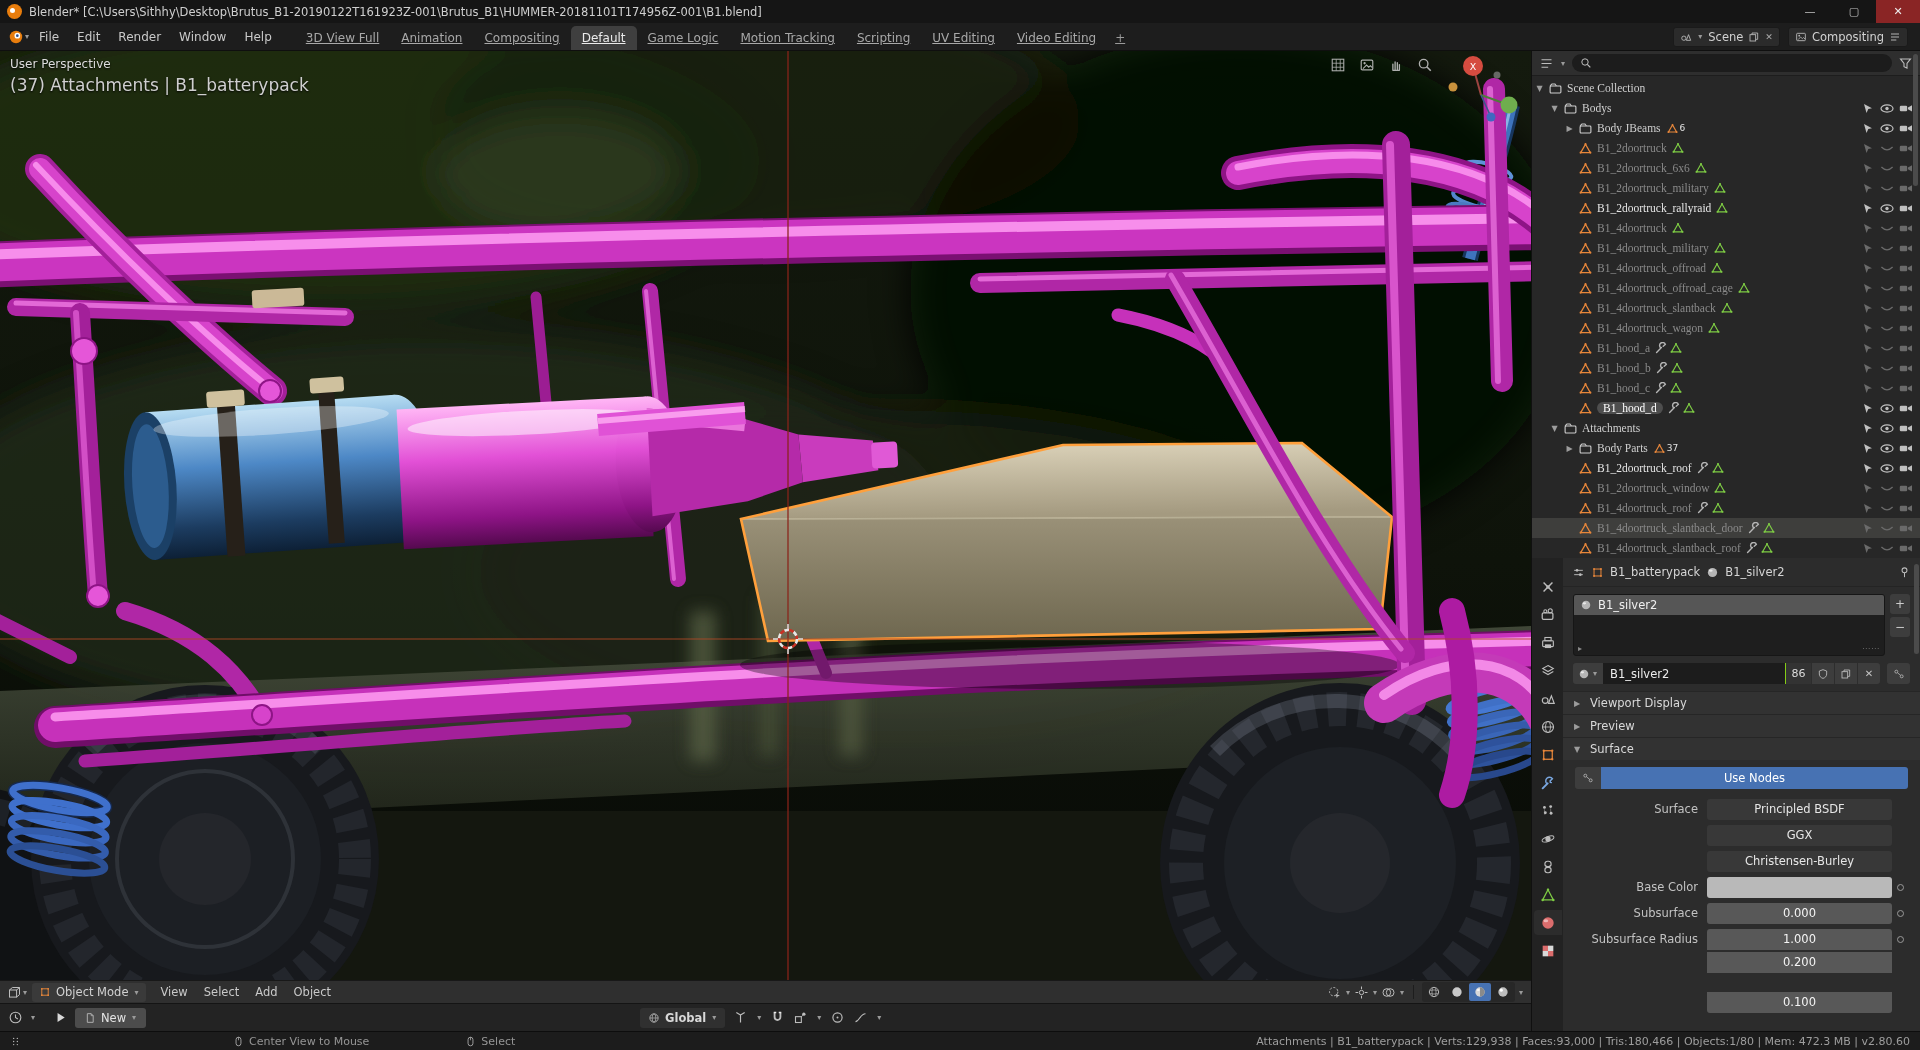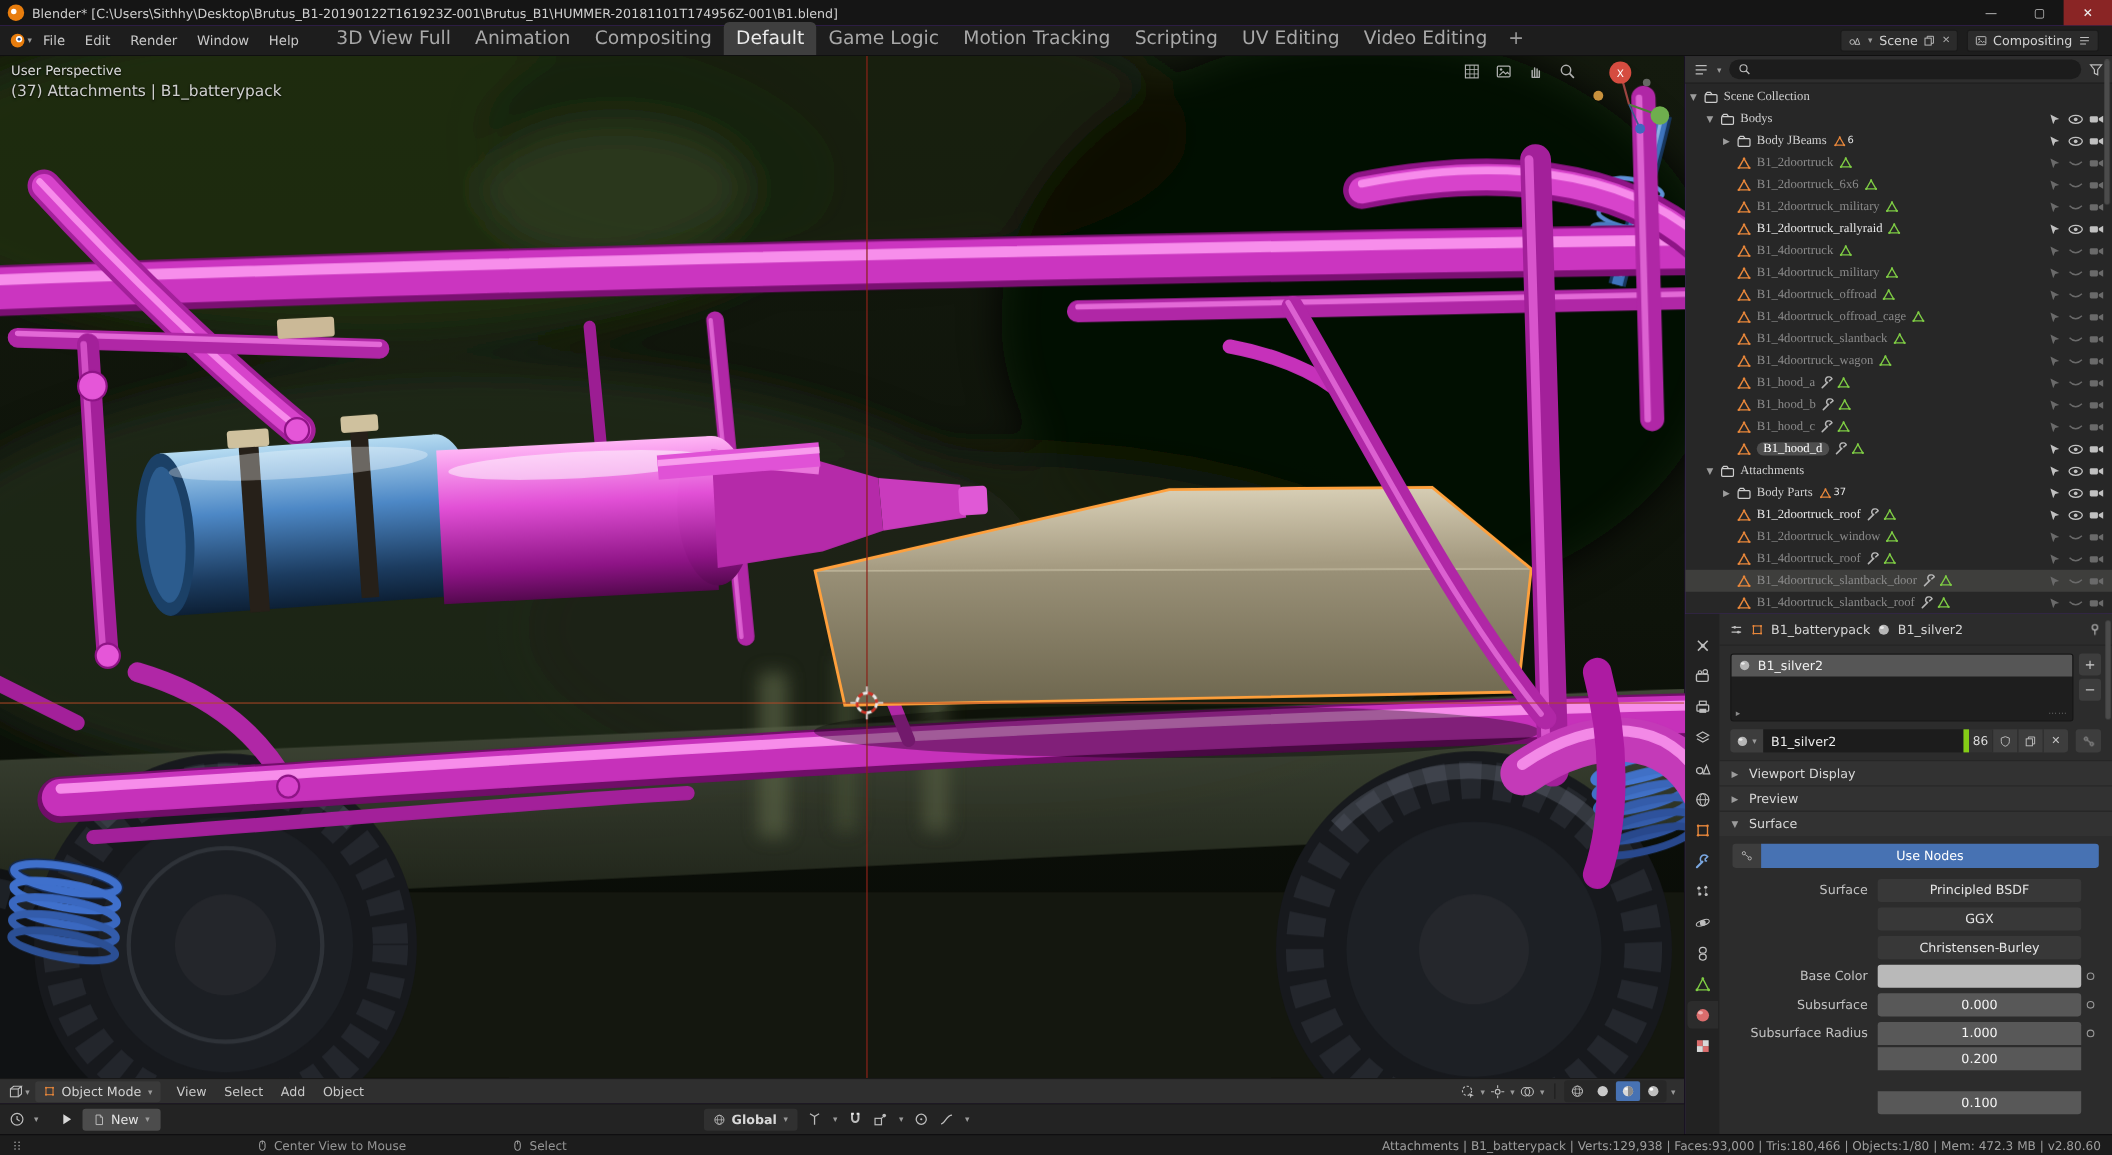--- a/index.html
+++ b/index.html
@@ -13,33 +13,33 @@
 .titlebar{height:23px;background:#151515;display:flex;align-items:center;padding-left:7px;font-size:11.5px;color:#cfcfcf;}
 .blb-ic{width:15px;height:15px;border-radius:50%;background:#e87d0d;position:relative;margin-right:7px;}
 .blb-ic:after{content:"";position:absolute;left:3px;top:4px;width:5px;height:5px;border-radius:50%;background:#fff;}
 .win-btns{margin-left:auto;display:flex;height:100%;}
 .win-btn{width:44px;display:flex;align-items:center;justify-content:center;color:#c4c4c4;font-size:11px;}
 .win-btn.close{background:#8a2525;color:#eee;}
 
 .menubar{height:28px;background:#1d1d1d;border-bottom:1px solid #0f0f0f;display:flex;align-items:center;padding:0 8px;}
 .menu{padding:4px 9px;border-radius:3px;color:#c9c9c9;cursor:default;}
 .wstabs{display:flex;align-items:flex-end;margin-left:14px;height:100%;}
-.wstab{padding:5px 11px;color:#a8a8a8;font-size:17px;border-radius:5px 5px 0 0;}
+.wstab{padding:5px 11px;color:#a8a8a8;font-size:12px;border-radius:5px 5px 0 0;text-decoration:underline;}
 .wstab.active{background:#3f3f3f;color:#ebebeb;}
 .wstab.add{color:#9a9a9a;padding:5px 8px;}
 .mb-right{margin-left:auto;display:flex;align-items:center;gap:8px;padding-right:4px;}
 .mb-field{display:flex;align-items:center;gap:5px;background:#2b2b2b;border:1px solid #1a1a1a;border-radius:3px;height:20px;padding:0 6px;font-size:11.5px;color:#d2d2d2;}
 .xg{font-size:9px;color:#aaa;}
 
 .main{display:flex;height:980px;}
 .viewport-col{width:1531px;display:flex;flex-direction:column;}
 .vp3d{position:relative;width:1531px;height:929px;background:#0c0f09;overflow:hidden;}
 .vp-ov-text{position:absolute;left:10px;top:6px;text-shadow:0 1px 2px rgba(0,0,0,.9);}
 .vp-ov-text .l1{font-size:12px;color:#dcdcdc;}
-.vp-ov-text .l2{font-size:14px;color:#cfcfcf;margin-top:4px;}
+.vp-ov-text .l2{font-size:17px;color:#cfcfcf;margin-top:4px;}
 .vp-tools{position:absolute;right:98px;top:6px;display:flex;gap:13px;opacity:.92;}
 .vp-gizmo{position:absolute;right:6px;top:0px;width:88px;height:88px;}
 
 .vp-header{height:23px;background:#2f2f2f;border-top:1px solid #181818;display:flex;align-items:center;padding:0 7px;font-size:11.5px;color:#d2d2d2;}
 .vp-header .menu{padding:3px 8px;}
 .mode-btn{display:flex;align-items:center;gap:5px;background:#3a3a3a;border-radius:3px;height:19px;padding:0 7px;margin:0 6px 0 4px;}
 .vpmenus{display:flex;}
 .vp-right{margin-left:auto;display:flex;align-items:center;gap:3px;}
 .vsep{width:1px;height:14px;background:#1d1d1d;margin:0 5px;}
 .shade-group{display:flex;align-items:center;background:#272727;border-radius:3px;padding:1px;gap:1px;}
@@ -96,21 +96,21 @@
 .slot-list{flex:1;height:62px;background:#1e1e1e;border:1px solid #161616;border-radius:3px;position:relative;overflow:hidden;}
 .slot-row{height:20px;display:flex;align-items:center;gap:6px;padding:0 6px;font-size:11.5px;color:#f0f0f0;}
 .slot-row.selected{background:#565656;}
 .slot-exp{position:absolute;left:4px;bottom:2px;font-size:8px;color:#8a8a8a;}
 .slot-grip{position:absolute;right:4px;bottom:2px;font-size:8px;color:#6f6f6f;letter-spacing:1px;}
 .slot-btns{display:flex;flex-direction:column;gap:3px;}
 .sq-btn{width:20px;height:20px;background:#3d3d3d;border-radius:3px;display:flex;align-items:center;justify-content:center;color:#ccc;font-size:12px;}
 .id-row{display:flex;align-items:center;padding:3px 10px 7px 10px;}
 .id-browse{width:30px;height:21px;background:#3d3d3d;border-radius:3px 0 0 3px;display:flex;align-items:center;justify-content:center;gap:2px;}
 .id-name{flex:1;height:21px;background:#1c1c1c;color:#ececec;display:flex;align-items:center;padding:0 7px;font-size:11.5px;}
-.id-users{height:21px;min-width:26px;background:#333;display:flex;align-items:center;justify-content:center;font-size:11px;color:#ddd;border-left:5px solid #84cc16;}
+.id-users{height:21px;min-width:26px;background:#333;display:flex;align-items:center;justify-content:center;font-size:11px;color:#ddd;border-left:1px solid #84cc16;}
 .id-btn{width:23px;height:21px;background:#3d3d3d;display:flex;align-items:center;justify-content:center;border-left:1px solid #2d2d2d;color:#c5c5c5;font-size:10px;}
 .id-btn.last{border-radius:0 3px 3px 0;}
 .node-btn{width:23px;height:21px;background:#3d3d3d;border-radius:3px;display:flex;align-items:center;justify-content:center;margin-left:7px;}
 .panel-hdr{height:23px;display:flex;align-items:center;gap:8px;padding:0 11px;background:#323232;border-top:1px solid #262626;color:#d8d8d8;font-size:11.5px;}
 .panel-hdr .arr{font-size:8px;color:#9c9c9c;width:8px;}
 .surface-body{padding:7px 12px 0 12px;display:flex;flex-direction:column;}
 .use-nodes-row{display:flex;margin-bottom:9px;align-items:flex-end;}
 .un-icon{width:26px;height:22px;background:#3d3d3d;border-radius:3px 0 0 3px;display:flex;align-items:center;justify-content:center;}
 .un-btn{flex:1;height:22px;background:#4772b3;border-radius:0 3px 3px 0;color:#fff;display:flex;align-items:center;justify-content:center;font-size:11.5px;}
 .prow{display:flex;align-items:center;height:22px;margin-bottom:4px;}

